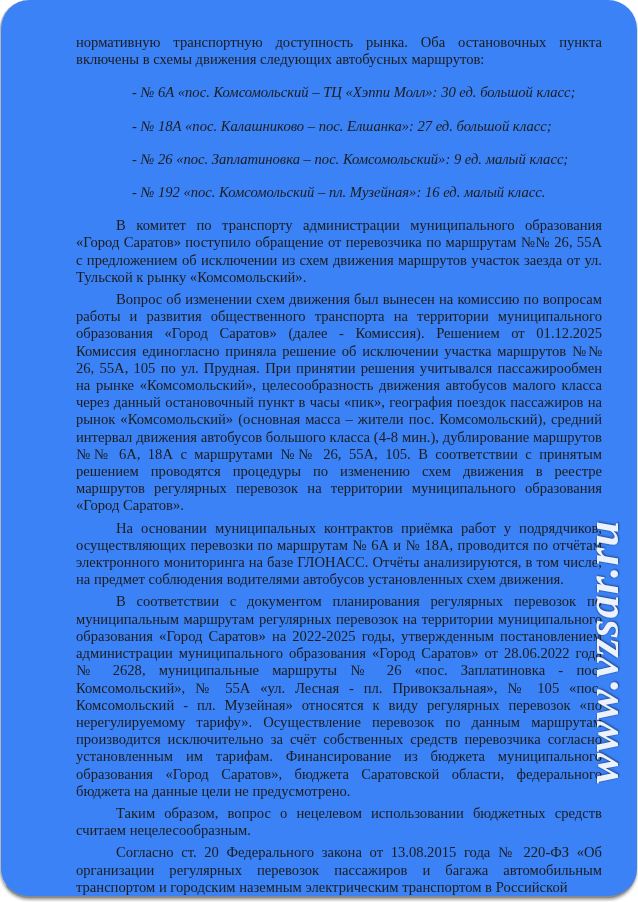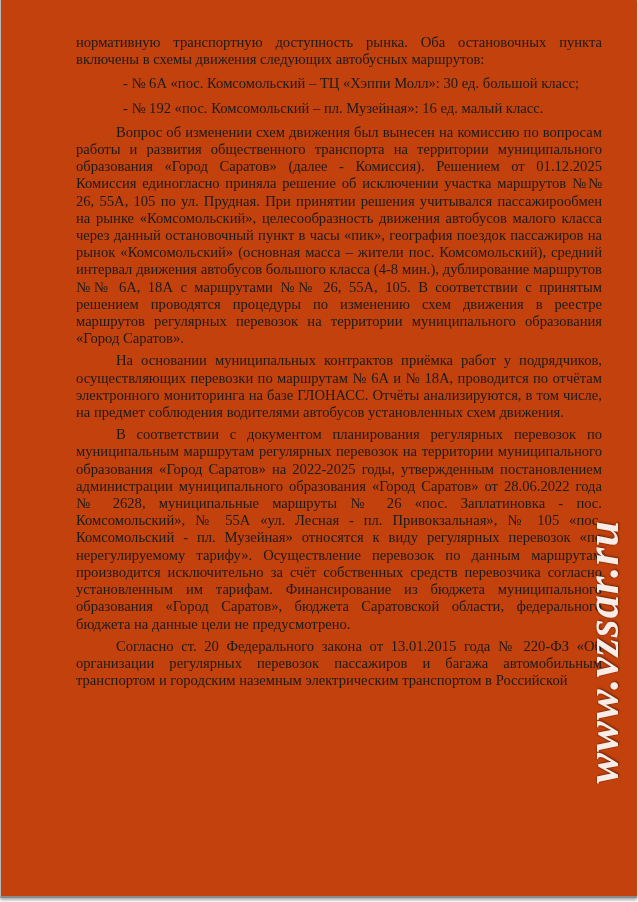--- a/index.html
+++ b/index.html
@@ -7,47 +7,52 @@
     width: 638px; height: 902px; position: relative; overflow: hidden;
     background: #ffffff;
     font-family: "Liberation Serif", "DejaVu Serif", serif;
     color: #1c1c1c;
   }
   .page {
     position: absolute; left: 0; top: 0; width: 636px; height: 896px;
     border-left: 1px solid #b8b8b8;
     border-bottom: 2px solid #8a8a8a;
     box-shadow: 0 2px 3px rgba(0,0,0,0.35);
-    background: #c2410c;
+    background: #3b82f6;
+    border-radius: 29px;
   }
   .text {
     position: absolute; left: 75px; top: 34px; width: 526px;
     font-size: 14.6px; line-height: 17.2px;
   }
   .text p { margin: 0; text-align: justify; text-align-last: left; }
   .text p.ind { text-indent: 40px; }
-  .text .li { padding-left: 40px; margin: 7px; }
+  .text .li { padding-left: 40px; margin: 16px; font-style: italic; }
   .text p.gap { margin-top: 5px; }
   .watermark {
     position: absolute; right: 8px; top: 520px;
     writing-mode: vertical-rl; transform: rotate(180deg);
     font-family: "Liberation Serif", serif; font-style: italic; font-weight: bold;
     font-size: 46px; letter-spacing: 1px;
     color: #ffffff;
     text-shadow: 1px 1px 2px rgba(0,0,0,0.45), -1px -1px 1px rgba(0,0,0,0.2);
     opacity: 0.9; white-space: nowrap;
   }
 </style>
 </head>
 <body>
 
 <div class="page">
   <div class="text">
     <p>нормативную транспортную доступность рынка. Оба остановочных пункта включены в схемы движения следующих автобусных маршрутов:</p>
     <p class="li">- № 6А «пос. Комсомольский – ТЦ «Хэппи Молл»: 30 ед. большой класс;</p>
+    <p class="li">- № 18А «пос. Калашниково – пос. Елшанка»: 27 ед. большой класс;</p>
+    <p class="li">- № 26 «пос. Заплатиновка – пос. Комсомольский»: 9 ед. малый класс;</p>
     <p class="li">- № 192 «пос. Комсомольский – пл. Музейная»: 16 ед. малый класс.</p>
+    <p class="ind">В комитет по транспорту администрации муниципального образования «Город Саратов» поступило обращение от перевозчика по маршрутам №№ 26, 55А с предложением об исключении из схем движения маршрутов участок заезда от ул. Тульской к рынку «Комсомольский».</p>
     <p class="ind gap">Вопрос об изменении схем движения был вынесен на комиссию по вопросам работы и развития общественного транспорта на территории муниципального образования «Город Саратов» (далее - Комиссия). Решением от 01.12.2025 Комиссия единогласно приняла решение об исключении участка маршрутов №№ 26, 55А, 105 по ул. Прудная. При принятии решения учитывался пассажирообмен на рынке «Комсомольский», целесообразность движения автобусов малого класса через данный остановочный пункт в часы «пик», география поездок пассажиров на рынок «Комсомольский» (основная масса – жители пос. Комсомольский), средний интервал движения автобусов большого класса (4-8 мин.), дублирование маршрутов №№ 6А, 18А с маршрутами №№ 26, 55А, 105. В соответствии с принятым решением проводятся процедуры по изменению схем движения в реестре маршрутов регулярных перевозок на территории муниципального образования «Город Саратов».</p>
     <p class="ind gap">На основании муниципальных контрактов приёмка работ у подрядчиков, осуществляющих перевозки по маршрутам № 6А и № 18А, проводится по отчётам электронного мониторинга на базе ГЛОНАСС. Отчёты анализируются, в том числе, на предмет соблюдения водителями автобусов установленных схем движения.</p>
     <p class="ind gap">В соответствии с документом планирования регулярных перевозок по муниципальным маршрутам регулярных перевозок на территории муниципального образования «Город Саратов» на 2022-2025 годы, утвержденным постановлением администрации муниципального образования «Город Саратов» от 28.06.2022 года № 2628, муниципальные маршруты № 26 «пос. Заплатиновка - пос. Комсомольский», № 55А «ул. Лесная - пл. Привокзальная», № 105 «пос. Комсомольский - пл. Музейная» относятся к виду регулярных перевозок «по нерегулируемому тарифу». Осуществление перевозок по данным маршрутам производится исключительно за счёт собственных средств перевозчика согласно установленным им тарифам. Финансирование из бюджета муниципального образования «Город Саратов», бюджета Саратовской области, федерального бюджета на данные цели не предусмотрено.</p>
-    <p class="ind gap">Согласно ст. 20 Федерального закона от 13.01.2015 года № 220-ФЗ «Об организации регулярных перевозок пассажиров и багажа автомобильным транспортом и городским наземным электрическим транспортом в Российской</p>
+    <p class="ind gap">Таким образом, вопрос о нецелевом использовании бюджетных средств считаем нецелесообразным.</p>
+    <p class="ind gap">Согласно ст. 20 Федерального закона от 13.08.2015 года № 220-ФЗ «Об организации регулярных перевозок пассажиров и багажа автомобильным транспортом и городским наземным электрическим транспортом в Российской</p>
   </div>
   <div class="watermark">www.vzsar.ru</div>
 </div>
 
 </body></html>

